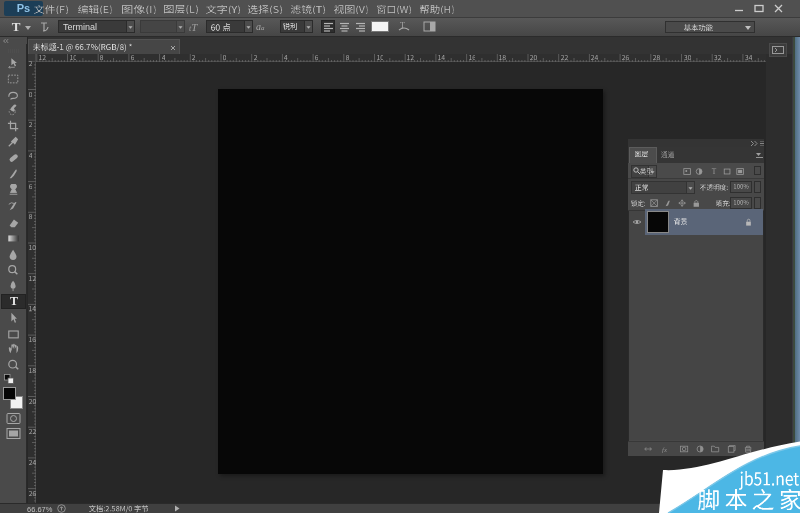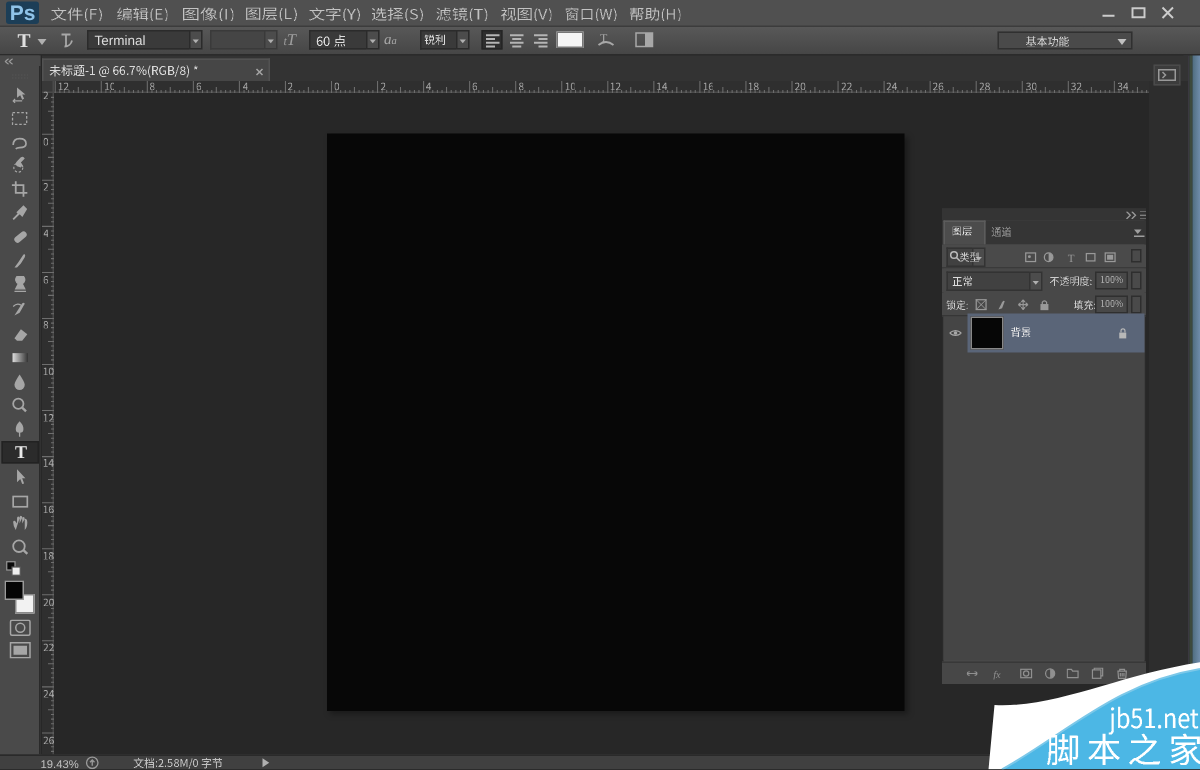--- a/index.html
+++ b/index.html
@@ -10,21 +10,21 @@
       </defs>
     </svg>
     <div style="position:absolute;left:0;top:0;width:800px;height:513px;background:#272727"></div>
     <div style="position:absolute;left:0;top:0;width:800px;height:18px;background:#505050;border-bottom:1px solid #3c3c3c"></div>
     <div style="position:absolute;left:0;top:18px;width:800px;height:19px;background:linear-gradient(#585858,#464646);border-bottom:1px solid #2b2b2b"></div>
     <div style="position:absolute;left:0;top:37px;width:27px;height:466px;background:#4a4a4a;border-right:1px solid #2a2a2a"></div>
     <div style="position:absolute;left:0;top:503px;width:800px;height:10px;background:#404040;border-top:1px solid #2a2a2a"></div>
     <div style="position:absolute;left:789px;top:37px;width:4px;height:466px;background:#3a3840"></div>
     <div style="position:absolute;left:793px;top:37px;width:2px;height:466px;background:#3d4a3e"></div>
     <div style="position:absolute;left:795px;top:37px;width:5px;height:466px;background:linear-gradient(90deg,#4f6d80,#6f8cab)"></div>
-    <div class="fs" style="position:absolute;left:4px;top:1px;width:22px;height:15px;background:#1c3e57;border-radius:2px;font-size:14px;line-height:15px;font-weight:bold;color:#8fc3e8;text-align:center">Ps</div>
+    <div class="fs" style="position:absolute;left:4px;top:1px;width:39px;height:15px;background:#1c3e57;border-radius:2px;font-size:11px;line-height:15px;font-weight:bold;color:#8fc3e8;text-align:center">Ps</div>
     <div style="position:absolute;left:34px;top:4.5px;transform:scale(1.1724,1);transform-origin:0 0;">
       <svg style="display:block" width="29.0" height="9.7" viewBox="0 0 87 29">
         <path fill="#c3c3c3" d="M11 0h2v1h-2zM34 0h2v1h-2zM44 0h2v1h-2zM12 1h2v1h-2zM34 1h2v1h-2zM44 1h2v1h-2zM82 1h1v1h-1zM12 2h2v1h-2zM34 2h1v1h-1zM39 2h2v1h-2zM44 2h2v1h-2zM61 2h2v1h-2zM82 2h1v1h-1zM13 3h2v1h-2zM33 3h2v1h-2zM39 3h2v1h-2zM44 3h2v1h-2zM60 3h2v1h-2zM67 3h11v1h-11zM82 3h2v1h-2zM13 4h1v1h-1zM33 4h2v1h-2zM39 4h1v1h-1zM44 4h2v1h-2zM60 4h2v1h-2zM67 4h11v1h-11zM83 4h1v1h-1zM1 5h25v1h-25zM32 5h2v1h-2zM38 5h2v1h-2zM44 5h2v1h-2zM60 5h1v1h-1zM67 5h2v1h-2zM83 5h2v1h-2zM1 6h25v1h-25zM32 6h2v1h-2zM38 6h14v1h-14zM59 6h2v1h-2zM67 6h2v1h-2zM83 6h2v1h-2zM5 7h2v1h-2zM19 7h2v1h-2zM31 7h3v1h-3zM38 7h14v1h-14zM59 7h2v1h-2zM67 7h2v1h-2zM84 7h2v1h-2zM6 8h2v1h-2zM18 8h3v1h-3zM30 8h4v1h-4zM37 8h2v1h-2zM44 8h2v1h-2zM59 8h1v1h-1zM67 8h2v1h-2zM84 8h2v1h-2zM6 9h2v1h-2zM18 9h2v1h-2zM30 9h4v1h-4zM37 9h2v1h-2zM44 9h2v1h-2zM58 9h2v1h-2zM67 9h2v1h-2zM84 9h2v1h-2zM7 10h2v1h-2zM18 10h2v1h-2zM29 10h5v1h-5zM36 10h2v1h-2zM44 10h2v1h-2zM58 10h2v1h-2zM67 10h2v1h-2zM84 10h2v1h-2zM7 11h2v1h-2zM17 11h2v1h-2zM28 11h2v1h-2zM32 11h2v1h-2zM37 11h1v1h-1zM44 11h2v1h-2zM58 11h2v1h-2zM67 11h2v1h-2zM85 11h1v1h-1zM8 12h2v1h-2zM16 12h3v1h-3zM29 12h1v1h-1zM32 12h2v1h-2zM44 12h2v1h-2zM58 12h2v1h-2zM67 12h10v1h-10zM85 12h2v1h-2zM8 13h2v1h-2zM16 13h2v1h-2zM32 13h2v1h-2zM44 13h2v1h-2zM58 13h2v1h-2zM67 13h10v1h-10zM85 13h2v1h-2zM9 14h2v1h-2zM15 14h2v1h-2zM32 14h2v1h-2zM36 14h18v1h-18zM58 14h2v1h-2zM67 14h2v1h-2zM85 14h2v1h-2zM9 15h3v1h-3zM14 15h3v1h-3zM32 15h2v1h-2zM36 15h18v1h-18zM58 15h2v1h-2zM67 15h2v1h-2zM85 15h2v1h-2zM10 16h6v1h-6zM32 16h2v1h-2zM44 16h2v1h-2zM58 16h2v1h-2zM67 16h2v1h-2zM85 16h2v1h-2zM11 17h4v1h-4zM32 17h2v1h-2zM44 17h2v1h-2zM58 17h2v1h-2zM67 17h2v1h-2zM85 17h2v1h-2zM11 18h4v1h-4zM32 18h2v1h-2zM44 18h2v1h-2zM58 18h2v1h-2zM67 18h2v1h-2zM85 18h1v1h-1zM10 19h6v1h-6zM32 19h2v1h-2zM44 19h2v1h-2zM58 19h2v1h-2zM67 19h2v1h-2zM85 19h1v1h-1zM9 20h3v1h-3zM14 20h3v1h-3zM32 20h2v1h-2zM44 20h2v1h-2zM58 20h2v1h-2zM67 20h2v1h-2zM84 20h2v1h-2zM7 21h4v1h-4zM15 21h4v1h-4zM32 21h2v1h-2zM44 21h2v1h-2zM59 21h1v1h-1zM67 21h2v1h-2zM84 21h2v1h-2zM5 22h4v1h-4zM17 22h4v1h-4zM32 22h2v1h-2zM44 22h2v1h-2zM59 22h2v1h-2zM67 22h2v1h-2zM84 22h2v1h-2zM3 23h5v1h-5zM18 23h6v1h-6zM32 23h2v1h-2zM44 23h2v1h-2zM59 23h2v1h-2zM67 23h2v1h-2zM84 23h1v1h-1zM0 24h5v1h-5zM21 24h5v1h-5zM32 24h2v1h-2zM44 24h2v1h-2zM59 24h2v1h-2zM83 24h2v1h-2zM1 25h2v1h-2zM23 25h2v1h-2zM32 25h2v1h-2zM44 25h2v1h-2zM60 25h2v1h-2zM83 25h2v1h-2zM60 26h2v1h-2zM82 26h2v1h-2zM61 27h1v1h-1zM82 27h2v1h-2zM61 28h2v1h-2zM82 28h1v1h-1z"></path>
       </svg>
     </div>
     <div style="position:absolute;left:78px;top:4.5px;transform:scale(1.1591,1);transform-origin:0 0;">
       <svg style="display:block" width="29.3" height="9.7" viewBox="0 0 88 29">
         <path fill="#c3c3c3" d="M5 0h2v1h-2zM16 0h2v1h-2zM32 0h2v1h-2zM5 1h1v1h-1zM17 1h2v1h-2zM32 1h2v1h-2zM41 1h11v1h-11zM83 1h1v1h-1zM4 2h2v1h-2zM17 2h2v1h-2zM32 2h2v1h-2zM41 2h1v1h-1zM50 2h2v1h-2zM61 2h2v1h-2zM83 2h1v1h-1zM4 3h2v1h-2zM11 3h14v1h-14zM28 3h10v1h-10zM41 3h1v1h-1zM50 3h2v1h-2zM60 3h2v1h-2zM67 3h11v1h-11zM83 3h2v1h-2zM3 4h2v1h-2zM11 4h14v1h-14zM28 4h10v1h-10zM41 4h1v1h-1zM50 4h2v1h-2zM60 4h2v1h-2zM67 4h11v1h-11zM84 4h1v1h-1zM3 5h2v1h-2zM11 5h1v1h-1zM23 5h2v1h-2zM31 5h2v1h-2zM41 5h11v1h-11zM60 5h1v1h-1zM67 5h2v1h-2zM84 5h2v1h-2zM3 6h1v1h-1zM7 6h1v1h-1zM11 6h1v1h-1zM23 6h2v1h-2zM31 6h2v1h-2zM59 6h2v1h-2zM67 6h2v1h-2zM84 6h2v1h-2zM2 7h2v1h-2zM7 7h2v1h-2zM11 7h1v1h-1zM23 7h2v1h-2zM31 7h2v1h-2zM59 7h2v1h-2zM67 7h2v1h-2zM85 7h2v1h-2zM1 8h2v1h-2zM6 8h2v1h-2zM11 8h14v1h-14zM31 8h1v1h-1zM34 8h2v1h-2zM39 8h14v1h-14zM59 8h1v1h-1zM67 8h2v1h-2zM85 8h2v1h-2zM1 9h2v1h-2zM5 9h3v1h-3zM11 9h13v1h-13zM30 9h2v1h-2zM34 9h2v1h-2zM39 9h15v1h-15zM58 9h2v1h-2zM67 9h2v1h-2zM85 9h2v1h-2zM0 10h7v1h-7zM11 10h1v1h-1zM30 10h2v1h-2zM34 10h2v1h-2zM41 10h2v1h-2zM50 10h2v1h-2zM58 10h2v1h-2zM67 10h2v1h-2zM85 10h2v1h-2zM5 11h1v1h-1zM11 11h1v1h-1zM29 11h2v1h-2zM34 11h2v1h-2zM41 11h2v1h-2zM50 11h2v1h-2zM58 11h2v1h-2zM67 11h2v1h-2zM86 11h1v1h-1zM4 12h2v1h-2zM11 12h14v1h-14zM29 12h9v1h-9zM41 12h2v1h-2zM50 12h2v1h-2zM58 12h2v1h-2zM67 12h10v1h-10zM86 12h2v1h-2zM3 13h2v1h-2zM11 13h14v1h-14zM29 13h9v1h-9zM41 13h11v1h-11zM58 13h2v1h-2zM67 13h10v1h-10zM86 13h2v1h-2zM3 14h1v1h-1zM10 14h4v1h-4zM17 14h1v1h-1zM20 14h1v1h-1zM24 14h1v1h-1zM34 14h2v1h-2zM41 14h2v1h-2zM49 14h3v1h-3zM58 14h2v1h-2zM67 14h2v1h-2zM86 14h2v1h-2zM2 15h2v1h-2zM6 15h2v1h-2zM10 15h4v1h-4zM17 15h1v1h-1zM20 15h1v1h-1zM24 15h1v1h-1zM34 15h2v1h-2zM41 15h2v1h-2zM50 15h2v1h-2zM58 15h2v1h-2zM67 15h2v1h-2zM86 15h2v1h-2zM1 16h7v1h-7zM10 16h2v1h-2zM13 16h1v1h-1zM17 16h1v1h-1zM20 16h1v1h-1zM24 16h1v1h-1zM34 16h2v1h-2zM41 16h2v1h-2zM50 16h2v1h-2zM58 16h2v1h-2zM67 16h2v1h-2zM86 16h2v1h-2zM1 17h4v1h-4zM10 17h2v1h-2zM13 17h1v1h-1zM17 17h1v1h-1zM20 17h1v1h-1zM24 17h1v1h-1zM34 17h2v1h-2zM41 17h11v1h-11zM58 17h2v1h-2zM67 17h2v1h-2zM86 17h2v1h-2zM1 18h1v1h-1zM10 18h2v1h-2zM13 18h2v1h-2zM16 18h2v1h-2zM19 18h3v1h-3zM23 18h2v1h-2zM32 18h7v1h-7zM41 18h2v1h-2zM49 18h3v1h-3zM58 18h2v1h-2zM67 18h2v1h-2zM86 18h1v1h-1zM10 19h1v1h-1zM13 19h12v1h-12zM28 19h8v1h-8zM41 19h2v1h-2zM50 19h2v1h-2zM58 19h2v1h-2zM67 19h2v1h-2zM86 19h1v1h-1zM6 20h2v1h-2zM10 20h1v1h-1zM13 20h1v1h-1zM17 20h1v1h-1zM20 20h1v1h-1zM24 20h1v1h-1zM29 20h3v1h-3zM34 20h2v1h-2zM41 20h2v1h-2zM50 20h2v1h-2zM58 20h2v1h-2zM67 20h2v1h-2zM85 20h2v1h-2zM3 21h4v1h-4zM9 21h2v1h-2zM13 21h1v1h-1zM17 21h1v1h-1zM20 21h1v1h-1zM24 21h1v1h-1zM34 21h2v1h-2zM41 21h13v1h-13zM59 21h1v1h-1zM67 21h2v1h-2zM85 21h2v1h-2zM0 22h5v1h-5zM9 22h2v1h-2zM13 22h1v1h-1zM17 22h1v1h-1zM20 22h1v1h-1zM24 22h1v1h-1zM34 22h2v1h-2zM38 22h15v1h-15zM59 22h2v1h-2zM67 22h12v1h-12zM85 22h2v1h-2zM1 23h1v1h-1zM8 23h2v1h-2zM13 23h1v1h-1zM17 23h1v1h-1zM20 23h1v1h-1zM24 23h1v1h-1zM34 23h2v1h-2zM50 23h2v1h-2zM59 23h2v1h-2zM67 23h12v1h-12zM85 23h1v1h-1zM8 24h2v1h-2zM13 24h1v1h-1zM17 24h1v1h-1zM20 24h1v1h-1zM23 24h2v1h-2zM34 24h2v1h-2zM50 24h2v1h-2zM59 24h2v1h-2zM84 24h2v1h-2zM13 25h1v1h-1zM22 25h2v1h-2zM34 25h2v1h-2zM50 25h2v1h-2zM60 25h2v1h-2zM84 25h2v1h-2zM60 26h2v1h-2zM83 26h2v1h-2zM61 27h1v1h-1zM83 27h2v1h-2zM61 28h2v1h-2zM83 28h1v1h-1z"></path>
       </svg>
     </div>
@@ -610,21 +610,21 @@
     </svg>
     <svg style="position:absolute;left:744px;top:445px" width="9" height="8" viewBox="0 0 11 10">
       <path d="M1.5 3 H8.5 L8 9 H2 Z M3 3 V1.5 H7 V3 M3.5 4.5 V7.5 M5 4.5 V7.5 M6.5 4.5 V7.5" fill="none" stroke="#909090"></path>
     </svg>
     <div style="position:absolute;left:766px;top:54px;width:26px;height:449px;background:#2d2d2d"></div>
     <div style="position:absolute;left:769px;top:43px;width:18px;height:14px;background:#3c3c3c;border:1px solid #4a4a4a"></div>
     <svg style="position:absolute;left:772px;top:46px" width="12" height="8" viewBox="0 0 12 8">
       <rect x="0.5" y="0.5" width="11" height="7" fill="none" stroke="#999"></rect>
       <path d="M3 2 L5 4 L3 6" stroke="#999" fill="none"></path>
     </svg>
-    <div class="fs" style="position:absolute;left:27px;top:505px;font-size:7.5px;color:#c0c0c0">19.43%</div>
+    <div class="fs" style="position:absolute;left:27px;top:505px;font-size:7.5px;color:#c0c0c0">66.67%</div>
     <svg style="position:absolute;left:57px;top:504px" width="9" height="9" viewBox="0 0 9 9">
       <circle cx="4.5" cy="4.5" r="3.8" fill="none" stroke="#999" stroke-width="0.9"></circle>
       <path d="M4.5 6.5 V3 M3 4.2 L4.5 2.7 L6 4.2" stroke="#999" fill="none" stroke-width="0.9"></path>
     </svg>
     <div style="position:absolute;left:89px;top:505px;">
       <svg style="display:block" width="59.3" height="7.7" viewBox="0 0 178 23">
         <path fill="#c0c0c0" d="M9 0h1v1h-1zM25 0h2v1h-2zM35 0h1v1h-1zM145 0h1v1h-1zM9 1h2v1h-2zM25 1h2v1h-2zM35 1h1v1h-1zM145 1h2v1h-2zM163 1h2v1h-2zM171 1h2v1h-2zM9 2h2v1h-2zM25 2h2v1h-2zM30 2h1v1h-1zM35 2h1v1h-1zM39 2h2v1h-2zM116 2h2v1h-2zM145 2h2v1h-2zM163 2h2v1h-2zM171 2h2v1h-2zM10 3h2v1h-2zM25 3h2v1h-2zM30 3h2v1h-2zM35 3h1v1h-1zM39 3h2v1h-2zM52 3h5v1h-5zM69 3h8v1h-8zM84 3h4v1h-4zM94 3h3v1h-3zM105 3h3v1h-3zM116 3h2v1h-2zM122 3h4v1h-4zM137 3h18v1h-18zM158 3h20v1h-20zM0 4h20v1h-20zM25 4h2v1h-2zM30 4h2v1h-2zM35 4h1v1h-1zM39 4h2v1h-2zM51 4h7v1h-7zM69 4h8v1h-8zM83 4h7v1h-7zM94 4h3v1h-3zM105 4h3v1h-3zM116 4h1v1h-1zM121 4h6v1h-6zM137 4h18v1h-18zM158 4h20v1h-20zM0 5h20v1h-20zM22 5h7v1h-7zM31 5h2v1h-2zM35 5h1v1h-1zM38 5h2v1h-2zM50 5h2v1h-2zM56 5h3v1h-3zM69 5h2v1h-2zM82 5h2v1h-2zM88 5h2v1h-2zM94 5h4v1h-4zM104 5h4v1h-4zM116 5h1v1h-1zM120 5h2v1h-2zM126 5h2v1h-2zM137 5h1v1h-1zM153 5h2v1h-2zM163 5h2v1h-2zM171 5h2v1h-2zM4 6h2v1h-2zM14 6h2v1h-2zM22 6h8v1h-8zM31 6h2v1h-2zM35 6h1v1h-1zM38 6h2v1h-2zM57 6h2v1h-2zM69 6h2v1h-2zM82 6h2v1h-2zM89 6h2v1h-2zM94 6h4v1h-4zM104 6h4v1h-4zM115 6h2v1h-2zM120 6h2v1h-2zM126 6h2v1h-2zM137 6h1v1h-1zM153 6h2v1h-2zM163 6h2v1h-2zM171 6h2v1h-2zM4 7h2v1h-2zM14 7h2v1h-2zM25 7h2v1h-2zM32 7h1v1h-1zM35 7h1v1h-1zM38 7h1v1h-1zM45 7h2v1h-2zM57 7h2v1h-2zM69 7h2v1h-2zM82 7h2v1h-2zM89 7h2v1h-2zM94 7h2v1h-2zM97 7h1v1h-1zM104 7h1v1h-1zM106 7h2v1h-2zM115 7h2v1h-2zM119 7h3v1h-3zM127 7h2v1h-2zM137 7h1v1h-1zM140 7h12v1h-12zM154 7h1v1h-1zM5 8h2v1h-2zM13 8h3v1h-3zM24 8h3v1h-3zM35 8h1v1h-1zM45 8h2v1h-2zM57 8h2v1h-2zM69 8h2v1h-2zM73 8h1v1h-1zM82 8h2v1h-2zM88 8h2v1h-2zM94 8h2v1h-2zM97 8h2v1h-2zM103 8h2v1h-2zM106 8h2v1h-2zM115 8h1v1h-1zM119 8h2v1h-2zM127 8h2v1h-2zM140 8h11v1h-11zM159 8h16v1h-16zM5 9h2v1h-2zM13 9h2v1h-2zM24 9h4v1h-4zM30 9h11v1h-11zM45 9h2v1h-2zM57 9h2v1h-2zM69 9h7v1h-7zM83 9h3v1h-3zM88 9h2v1h-2zM94 9h2v1h-2zM97 9h2v1h-2zM103 9h2v1h-2zM106 9h2v1h-2zM114 9h2v1h-2zM119 9h2v1h-2zM127 9h2v1h-2zM148 9h2v1h-2zM159 9h17v1h-17zM6 10h2v1h-2zM12 10h3v1h-3zM24 10h5v1h-5zM30 10h11v1h-11zM56 10h3v1h-3zM69 10h2v1h-2zM74 10h3v1h-3zM84 10h5v1h-5zM94 10h2v1h-2zM98 10h1v1h-1zM102 10h2v1h-2zM106 10h2v1h-2zM114 10h2v1h-2zM119 10h2v1h-2zM127 10h2v1h-2zM146 10h3v1h-3zM165 10h2v1h-2zM174 10h2v1h-2zM6 11h2v1h-2zM12 11h2v1h-2zM24 11h3v1h-3zM28 11h1v1h-1zM39 11h2v1h-2zM56 11h2v1h-2zM75 11h3v1h-3zM83 11h2v1h-2zM86 11h3v1h-3zM94 11h2v1h-2zM98 11h2v1h-2zM102 11h2v1h-2zM106 11h2v1h-2zM114 11h1v1h-1zM119 11h2v1h-2zM127 11h2v1h-2zM145 11h3v1h-3zM165 11h2v1h-2zM174 11h2v1h-2zM7 12h2v1h-2zM11 12h2v1h-2zM23 12h4v1h-4zM28 12h1v1h-1zM39 12h2v1h-2zM55 12h3v1h-3zM76 12h2v1h-2zM82 12h2v1h-2zM88 12h2v1h-2zM94 12h2v1h-2zM98 12h2v1h-2zM102 12h1v1h-1zM106 12h2v1h-2zM113 12h2v1h-2zM119 12h2v1h-2zM127 12h2v1h-2zM145 12h2v1h-2zM165 12h2v1h-2zM174 12h2v1h-2zM8 13h5v1h-5zM23 13h1v1h-1zM25 13h2v1h-2zM30 13h11v1h-11zM54 13h3v1h-3zM76 13h2v1h-2zM81 13h2v1h-2zM89 13h2v1h-2zM94 13h2v1h-2zM99 13h1v1h-1zM101 13h2v1h-2zM106 13h2v1h-2zM113 13h2v1h-2zM119 13h2v1h-2zM127 13h2v1h-2zM136 13h20v1h-20zM165 13h2v1h-2zM174 13h2v1h-2zM8 14h4v1h-4zM22 14h2v1h-2zM25 14h2v1h-2zM30 14h11v1h-11zM53 14h3v1h-3zM76 14h2v1h-2zM81 14h2v1h-2zM89 14h2v1h-2zM94 14h2v1h-2zM99 14h4v1h-4zM106 14h2v1h-2zM113 14h1v1h-1zM119 14h3v1h-3zM127 14h2v1h-2zM137 14h18v1h-18zM165 14h2v1h-2zM174 14h2v1h-2zM8 15h4v1h-4zM22 15h1v1h-1zM25 15h2v1h-2zM39 15h2v1h-2zM52 15h3v1h-3zM75 15h3v1h-3zM81 15h2v1h-2zM89 15h2v1h-2zM94 15h2v1h-2zM99 15h3v1h-3zM106 15h2v1h-2zM112 15h2v1h-2zM120 15h2v1h-2zM126 15h2v1h-2zM145 15h2v1h-2zM165 15h2v1h-2zM174 15h2v1h-2zM7 16h6v1h-6zM22 16h1v1h-1zM25 16h2v1h-2zM39 16h2v1h-2zM45 16h2v1h-2zM51 16h3v1h-3zM63 16h2v1h-2zM68 16h2v1h-2zM75 16h2v1h-2zM81 16h3v1h-3zM89 16h2v1h-2zM94 16h2v1h-2zM100 16h2v1h-2zM106 16h2v1h-2zM112 16h2v1h-2zM120 16h2v1h-2zM126 16h2v1h-2zM145 16h2v1h-2zM165 16h2v1h-2zM174 16h2v1h-2zM5 17h3v1h-3zM12 17h3v1h-3zM25 17h2v1h-2zM39 17h2v1h-2zM45 17h2v1h-2zM50 17h10v1h-10zM63 17h2v1h-2zM68 17h8v1h-8zM82 17h8v1h-8zM94 17h2v1h-2zM100 17h1v1h-1zM106 17h2v1h-2zM112 17h1v1h-1zM121 17h6v1h-6zM145 17h2v1h-2zM165 17h2v1h-2zM170 17h6v1h-6zM3 18h4v1h-4zM13 18h4v1h-4zM25 18h2v1h-2zM29 18h12v1h-12zM45 18h2v1h-2zM50 18h10v1h-10zM63 18h2v1h-2zM70 18h5v1h-5zM84 18h5v1h-5zM94 18h2v1h-2zM106 18h2v1h-2zM112 18h1v1h-1zM122 18h4v1h-4zM145 18h2v1h-2zM165 18h2v1h-2zM170 18h5v1h-5zM1 19h5v1h-5zM14 19h6v1h-6zM25 19h2v1h-2zM29 19h12v1h-12zM111 19h2v1h-2zM145 19h2v1h-2zM165 19h2v1h-2zM0 20h3v1h-3zM17 20h3v1h-3zM25 20h2v1h-2zM39 20h2v1h-2zM111 20h2v1h-2zM141 20h6v1h-6zM165 20h2v1h-2zM25 21h2v1h-2zM111 21h1v1h-1zM142 21h3v1h-3zM165 21h1v1h-1zM110 22h2v1h-2z"></path>
       </svg>
     </div>
     <svg style="position:absolute;left:174px;top:505px" width="6" height="7" viewBox="0 0 6 7">

